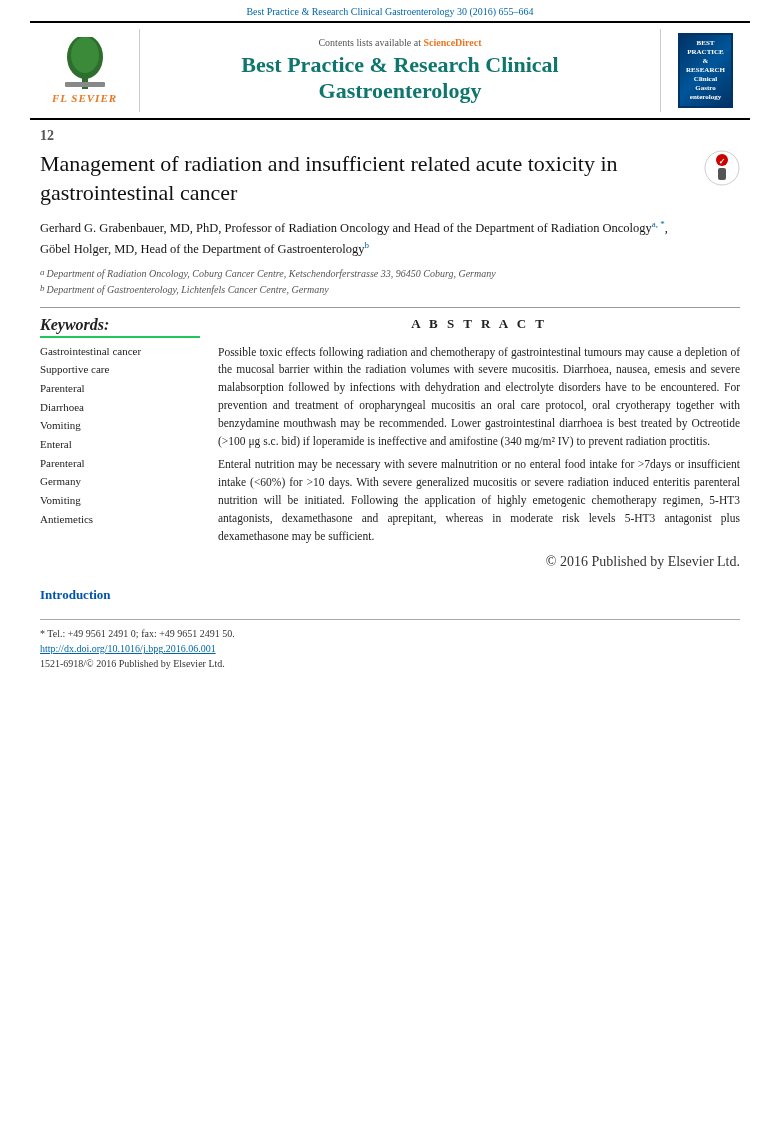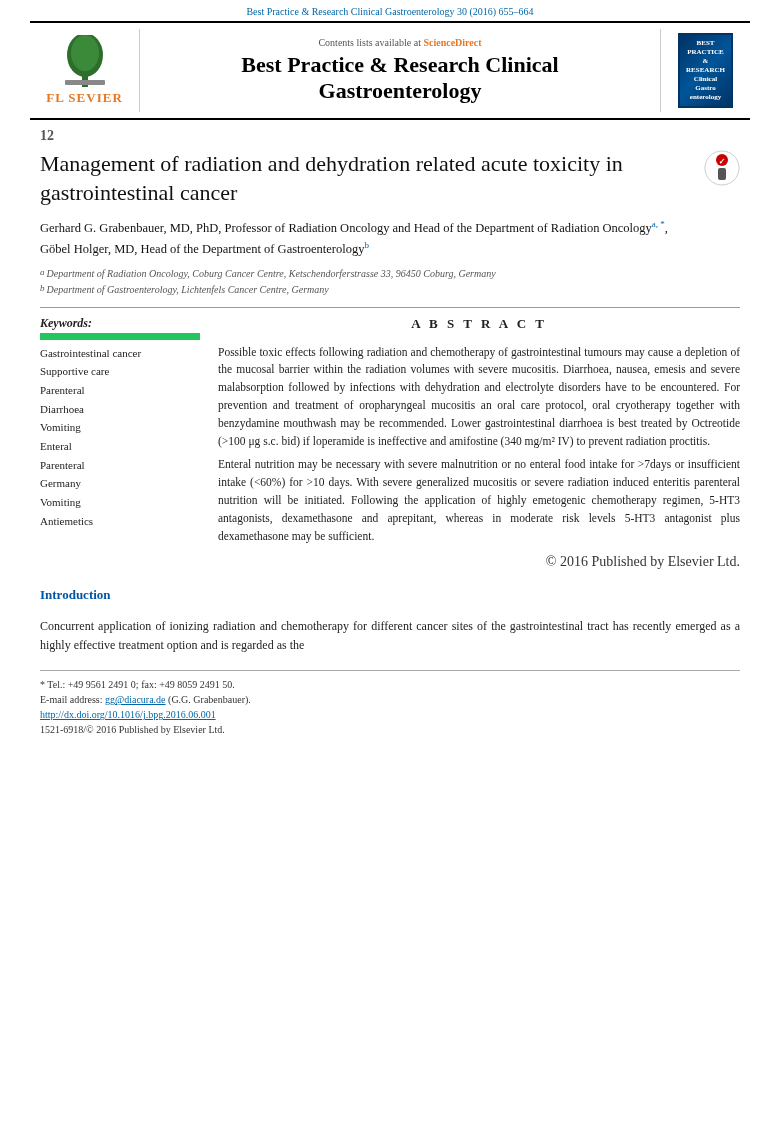--- a/index.html
+++ b/index.html
@@ -33,24 +33,25 @@
       justify-content: center;
       width: 110px;
       padding: 4px 8px;
       border-right: 1px solid #ccc;
     }
     .elsevier-logo-tree {
       width: 60px;
       height: 55px;
     }
     .elsevier-brand {
-      font-size: 13px;
+      font-size: 11px;
       color: #e87722;
       font-weight: bold;
       letter-spacing: 1px;
+      font-style: italic;
     }
     .journal-title-center {
       flex: 1;
       display: flex;
       flex-direction: column;
       align-items: center;
       justify-content: center;
       padding: 4px 10px;
     }
     .sciencedirect-line {
@@ -58,21 +59,21 @@
       color: #555;
       margin-bottom: 4px;
     }
     .sciencedirect-link {
       color: #e87722;
       font-weight: bold;
     }
     .journal-name {
       font-size: 22px;
       font-weight: bold;
-      color: #000000;
+      color: #0f766e;
       text-align: center;
       line-height: 1.2;
     }
     .journal-logo-right {
       width: 90px;
       display: flex;
       align-items: center;
       justify-content: center;
       border-left: 1px solid #ccc;
       padding: 4px;
@@ -152,25 +153,25 @@
     .two-col-layout {
       display: flex;
       gap: 18px;
       margin-top: 6px;
     }
     .keywords-col {
       width: 160px;
       flex-shrink: 0;
     }
     .keywords-title {
-      font-size: 12px;
+      font-size: 16px;
       font-weight: bold;
       font-style: italic;
       margin-bottom: 4px;
-      border-bottom: 7px solid #22c55e;
+      border-bottom: 2px solid #22c55e;
       padding-bottom: 2px;
     }
     .keyword-item {
       font-size: 11px;
       color: #222;
       line-height: 1.7;
     }
     .abstract-col {
       flex: 1;
     }
@@ -197,21 +198,21 @@
       color: #333;
       margin-top: 4px;
     }
     .intro-section {
       margin-top: 14px;
     }
     .intro-title {
       font-size: 13px;
       font-weight: bold;
       color: #0055aa;
-      margin-bottom: 14px;
+      margin-bottom: 6px;
     }
     .intro-text {
       font-size: 12px;
       color: #222;
       line-height: 1.55;
       text-align: justify;
     }
     .footnote-section {
       border-top: 1px solid #aaa;
       margin-top: 16px;
@@ -265,21 +266,21 @@
       <div class="journal-logo-text">BEST<br>PRACTICE<br>&amp;<br>RESEARCH<br>Clinical<br>Gastro<br>enterology</div>
     </div>
   </div>
 </div>
 
 <div class="content-area">
 
   <div class="article-number">12</div>
 
   <div class="article-title-row">
-    <div class="article-title">Management of radiation and dehydration related acute toxicity in gastrointestinal cancer</div>
+    <div class="article-title">Management of radiation and insufficient related acute toxicity in gastrointestinal cancer</div>
 
     <svg class="crossmark" viewBox="0 0 36 36">
       <circle cx="18" cy="18" r="17" fill="none" stroke="#ccc" stroke-width="1"></circle>
       <circle cx="18" cy="10" r="6" fill="#c00"></circle>
       <text x="18" y="14" text-anchor="middle" fill="#fff" font-size="8" font-weight="bold">✓</text>
       <rect x="14" y="18" width="8" height="12" rx="2" fill="#555"></rect>
     </svg>
   </div>
 
   <div class="authors-block">
@@ -322,31 +323,23 @@
         <p>Possible toxic effects following radiation and chemotherapy of gastrointestinal tumours may cause a depletion of the mucosal barrier within the radiation volumes with severe mucositis. Diarrhoea, nausea, emesis and severe malabsorption followed by infections with dehydration and electrolyte disorders have to be encountered. For prevention and treatment of oropharyngeal mucositis an oral care protocol, oral cryotherapy together with benzydamine mouthwash may be recommended. Lower gastrointestinal diarrhoea is best treated by Octreotide (&gt;100 μg s.c. bid) if loperamide is ineffective and amifostine (340 mg/m² IV) to prevent radiation proctitis.</p>
         <p>Enteral nutrition may be necessary with severe malnutrition or no enteral food intake for &gt;7days or insufficient intake (&lt;60%) for &gt;10 days. With severe generalized mucositis or severe radiation induced enteritis parenteral nutrition will be initiated. Following the application of highly emetogenic chemotherapy regimen, 5-HT3 antagonists, dexamethasone and aprepitant, whereas in moderate risk levels 5-HT3 antagonist plus dexamethasone may be sufficient.</p>
         <div class="copyright-line">© 2016 Published by Elsevier Ltd.</div>
       </div>
     </div>
 
   </div>
 
   <div class="intro-section">
     <div class="intro-title">Introduction</div>
-    <div class="intro-text">
-      <span>Concurrent application of ionizing radiation and chemotherapy for different cancer sites of the gastrointestinal tract has recently emerged as a highly effective treatment option and is regarded as the</span>
-    </div>
   </div>
 
   <div class="footnote-section">
-    <div class="footnote-text">* Tel.: +49 9561 2491 0; fax: +49 8059 2491 50.</div>
-    <div class="footnote-text">
-      <span>E-mail address:</span>
-      <span class="footnote-link">gg@diacura.de</span>
-      <span> (G.G. Grabenbauer).</span>
-    </div>
+    <div class="footnote-text">* Tel.: +49 9561 2491 0; fax: +49 9651 2491 50.</div>
     <div class="footnote-text">
       <span class="footnote-link">http://dx.doi.org/10.1016/j.bpg.2016.06.001</span>
     </div>
     <div class="footnote-text">1521-6918/© 2016 Published by Elsevier Ltd.</div>
   </div>
 
 </div>
 
 </body></html>

